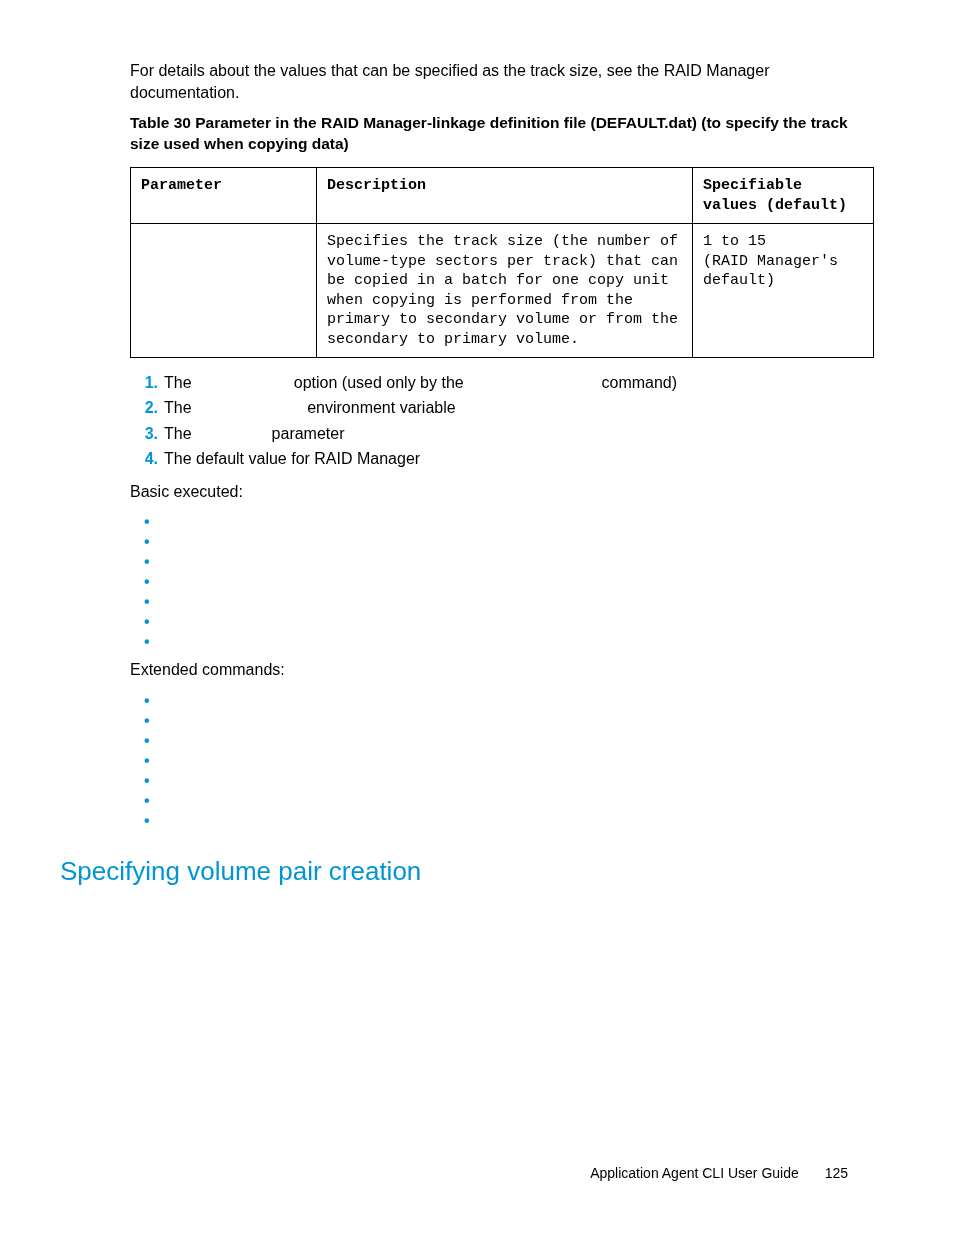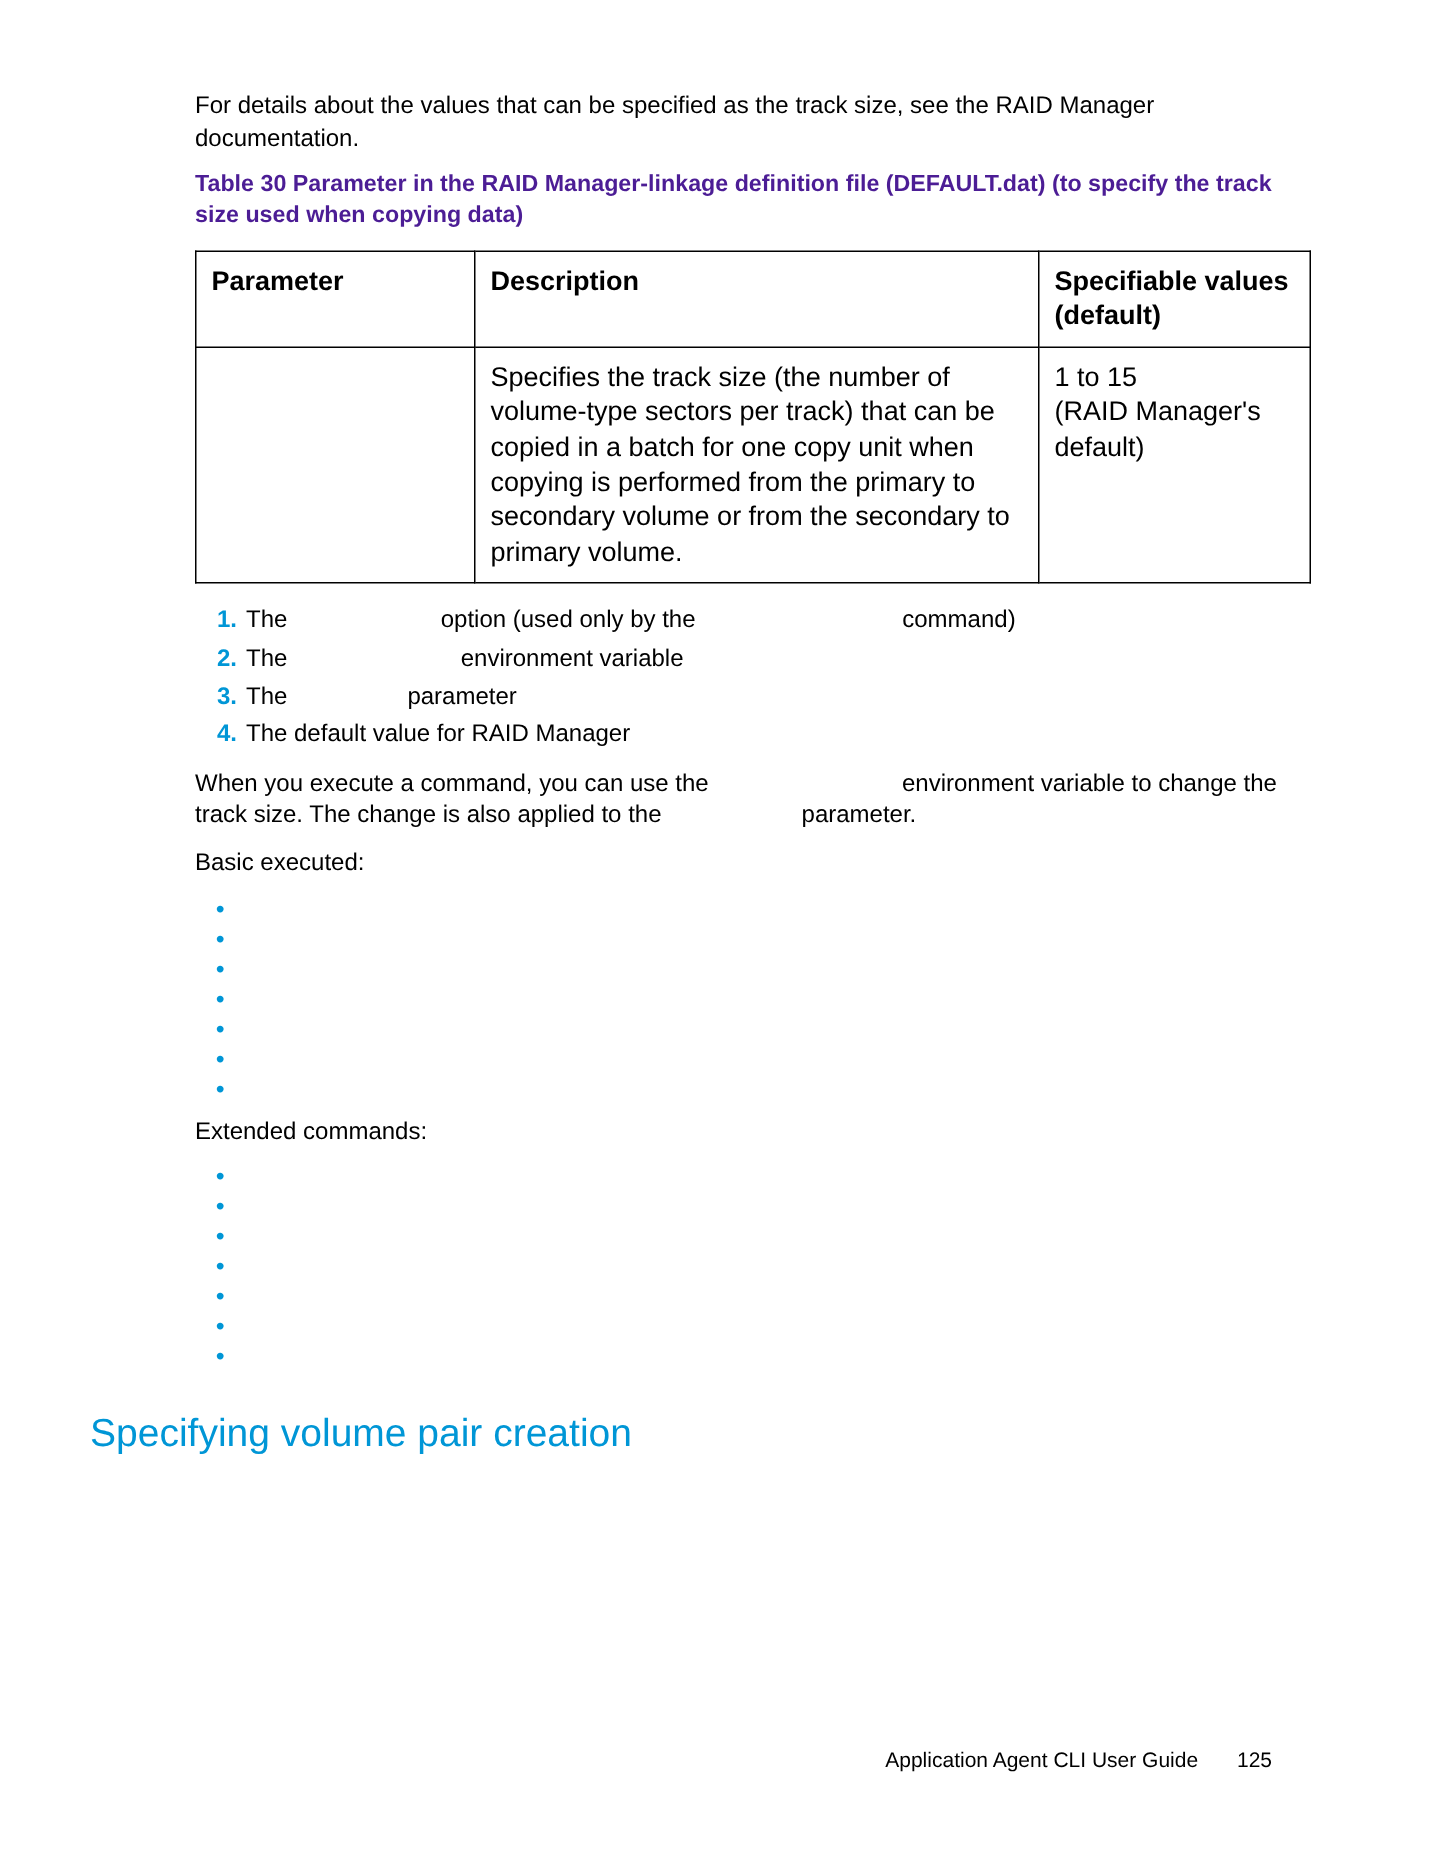--- a/index.html
+++ b/index.html
@@ -20,38 +20,39 @@
   }
   .content {
     margin-left: 70px;
     font-size: 16px;
     line-height: 1.35;
   }
   .para {
     margin: 6px 0 10px 0;
   }
   .table-title {
-    color: #4c1d95;
+    color: #000000;
     font-weight: 600;
     font-size: 15.5px;
     margin: 10px 0 12px 0;
     line-height: 1.35;
   }
   table.param {
     border-collapse: collapse;
     width: 100%;
     margin-bottom: 14px;
   }
   table.param th, table.param td {
     border: 1.5px solid #000;
     padding: 8px 10px;
     vertical-align: top;
     text-align: left;
-    font-size: 18px;
+    font-size: 15px;
     line-height: 1.3;
+    font-family: Liberation Mono, monospace;
   }
   table.param th {
     font-weight: 700;
   }
   .col-param { width: 165px; }
   .col-desc  { width: auto; }
   .col-spec  { width: 160px; }
 
   ol.numlist {
     margin: 6px 0 10px 0;
@@ -142,21 +143,20 @@
     </table>
 
 
     <ol class="numlist">
       <li style="white-space:pre-wrap">The                       option (used only by the                               command)</li>
       <li style="white-space:pre-wrap">The                          environment variable</li>
       <li style="white-space:pre-wrap">The                  parameter</li>
       <li style="white-space:pre-wrap">The default value for RAID Manager</li>
     </ol>
 
-    <p class="para" style="white-space:pre-wrap">When you execute a command, you can use the                             environment variable to change the track size. The change is also applied to the                     parameter.</p>
 
 
     <p class="para">Basic executed:</p>
     <ul class="bullets">
       <li></li>
       <li></li>
       <li></li>
       <li></li>
       <li></li>
       <li></li>

